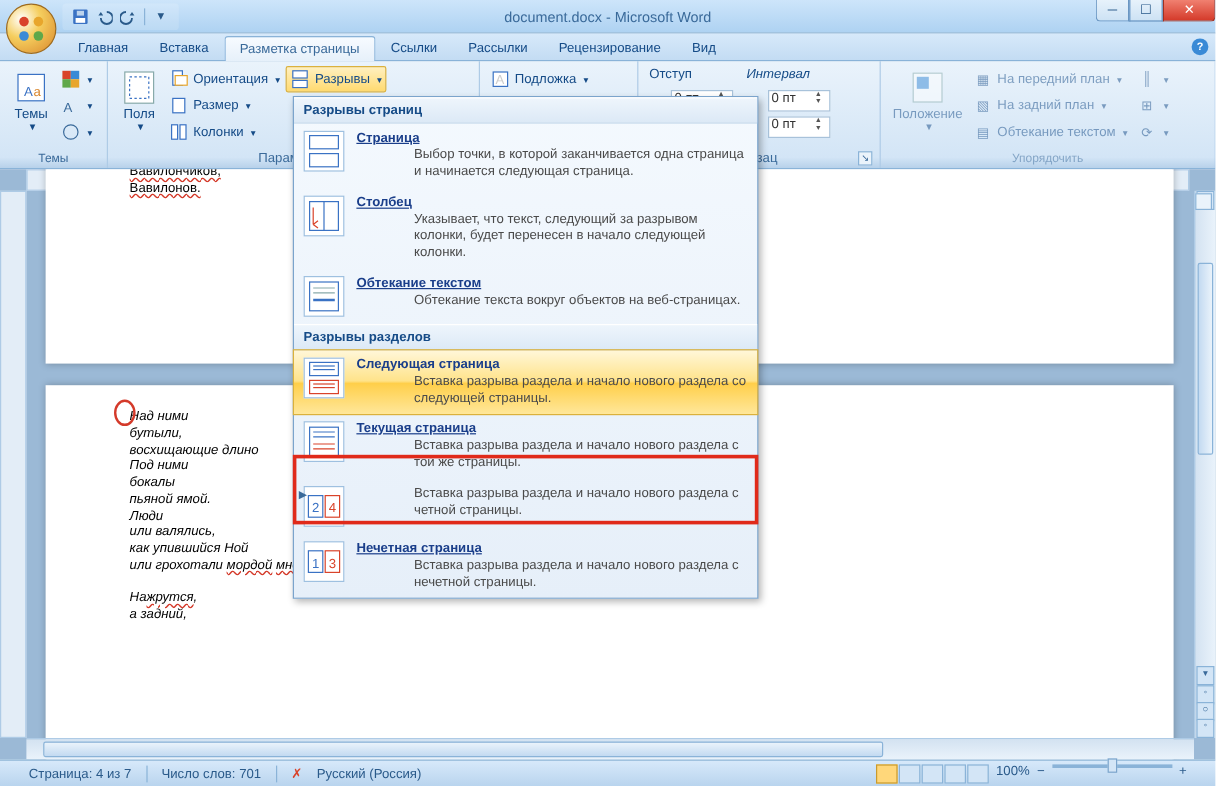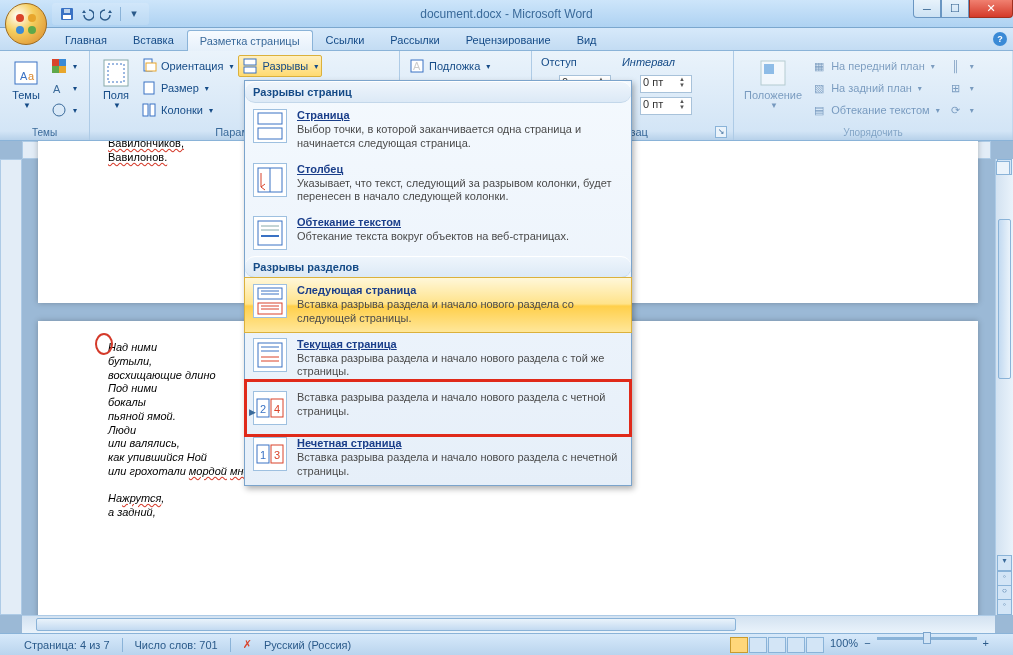--- a/index.html
+++ b/index.html
@@ -48,28 +48,28 @@
 .doctext .u{text-decoration:underline wavy #d43a2a;}
 .cursor-ring{position:absolute;width:18px;height:22px;border:2px solid #d43a2a;border-radius:50%;left:95px;top:192px;z-index:5;}
 .vscroll{position:absolute;right:0;top:18px;bottom:18px;width:18px;background:linear-gradient(90deg,#d3e2f1,#eaf3fb);border-left:1px solid #aecbe6;}
 .vscroll .thumb{position:absolute;left:2px;right:2px;top:60px;height:160px;background:linear-gradient(90deg,#c3daf1,#eaf3fb);border:1px solid #8ab3d8;border-radius:2px;}
 .vscroll .btn{position:absolute;left:1px;right:1px;height:16px;background:#d3e5f6;border:1px solid #8ab3d8;font-size:8px;text-align:center;color:#3a6a9a;}
 .hscroll{position:absolute;left:22px;right:18px;bottom:0;height:18px;background:linear-gradient(#d3e2f1,#eaf3fb);border-top:1px solid #aecbe6;}
 .hscroll .thumb{position:absolute;top:2px;bottom:2px;left:14px;width:700px;background:linear-gradient(#eaf3fb,#c3daf1);border:1px solid #8ab3d8;border-radius:2px;}
 .ruler-toggle{position:absolute;right:3px;top:2px;width:14px;height:14px;border:1px solid #8ab3d8;background:#eaf3fb;}
 
 .menu { position:absolute; left:244px; top:80px; width:388px; background:linear-gradient(#f4f9fe,#e6eff9); border:1px solid #7ba4cc; box-shadow:2px 3px 6px rgba(0,0,0,.3); z-index:30;}
-.menu-hdr { background:linear-gradient(#eef5fc,#dce9f6); color:#154b87; font-weight:bold; padding:4px 8px; border-bottom:1px solid #c3d7ea; border-top:1px solid #fff;border-radius:10px;}
+.menu-hdr { background:linear-gradient(#eef5fc,#dce9f6); color:#154b87; font-weight:bold; padding:4px 8px; border-bottom:1px solid #c3d7ea; border-top:1px solid #fff;}
 .menu-item { display:flex; gap:10px; padding:6px 8px; align-items:flex-start;}
 .menu-item.hl { background:linear-gradient(#fff7d9,#ffe38a 48%,#ffcf4a 52%,#ffe79a); border:1px solid #dbb13c; margin:-1px;}
 .redbox{position:absolute;border:3px solid #e02a1a;left:244px;top:379px;width:388px;height:58px;z-index:40;pointer-events:none;}
 .mi-ico { width:34px; height:34px; border:1px solid #9ec0e0; background:#fff; flex-shrink:0; display:flex; align-items:center; justify-content:center;}
 .mi-txt { flex:1; }
 .mi-title { color:#1a3e8a; font-weight:bold; text-decoration:underline; margin-bottom:2px;}
-.mi-desc { color:#4a4a4a; font-size:11px; line-height:1.25;}
+.mi-desc { color:#4a4a4a; font-size:11px; line-height:1.25;margin-left:48px;}
 .menu-item.hl .mi-title{text-decoration:none;}
 .rt-arrow{position:absolute;left:249px;top:407px;color:#3a6a9a;font-size:9px;z-index:45;}
 
 .statusbar { position:absolute; left:0; right:0; bottom:0; height:22px; background:linear-gradient(#d7e9fa,#b9d4ee); border-top:1px solid #8ab3d8; display:flex; align-items:center; padding:0 24px; color:#2a5a8a; gap:12px;}
 .statusbar .sep{height:14px;border-left:1px solid #8ab3d8;}
 .zoom{margin-left:auto;display:flex;gap:6px;}
 .zoom .track{width:100px;height:3px;background:#8ab3d8;position:relative;}
 .zoom .thm{position:absolute;width:8px;height:12px;background:#d3e5f6;border:1px solid #7ba4cc;top:-5px;left:46px;}
 .viewbtns{display:flex;gap:1px;}
 .viewbtn{width:18px;height:16px;border:1px solid #8ab3d8;background:#d3e5f6;}

